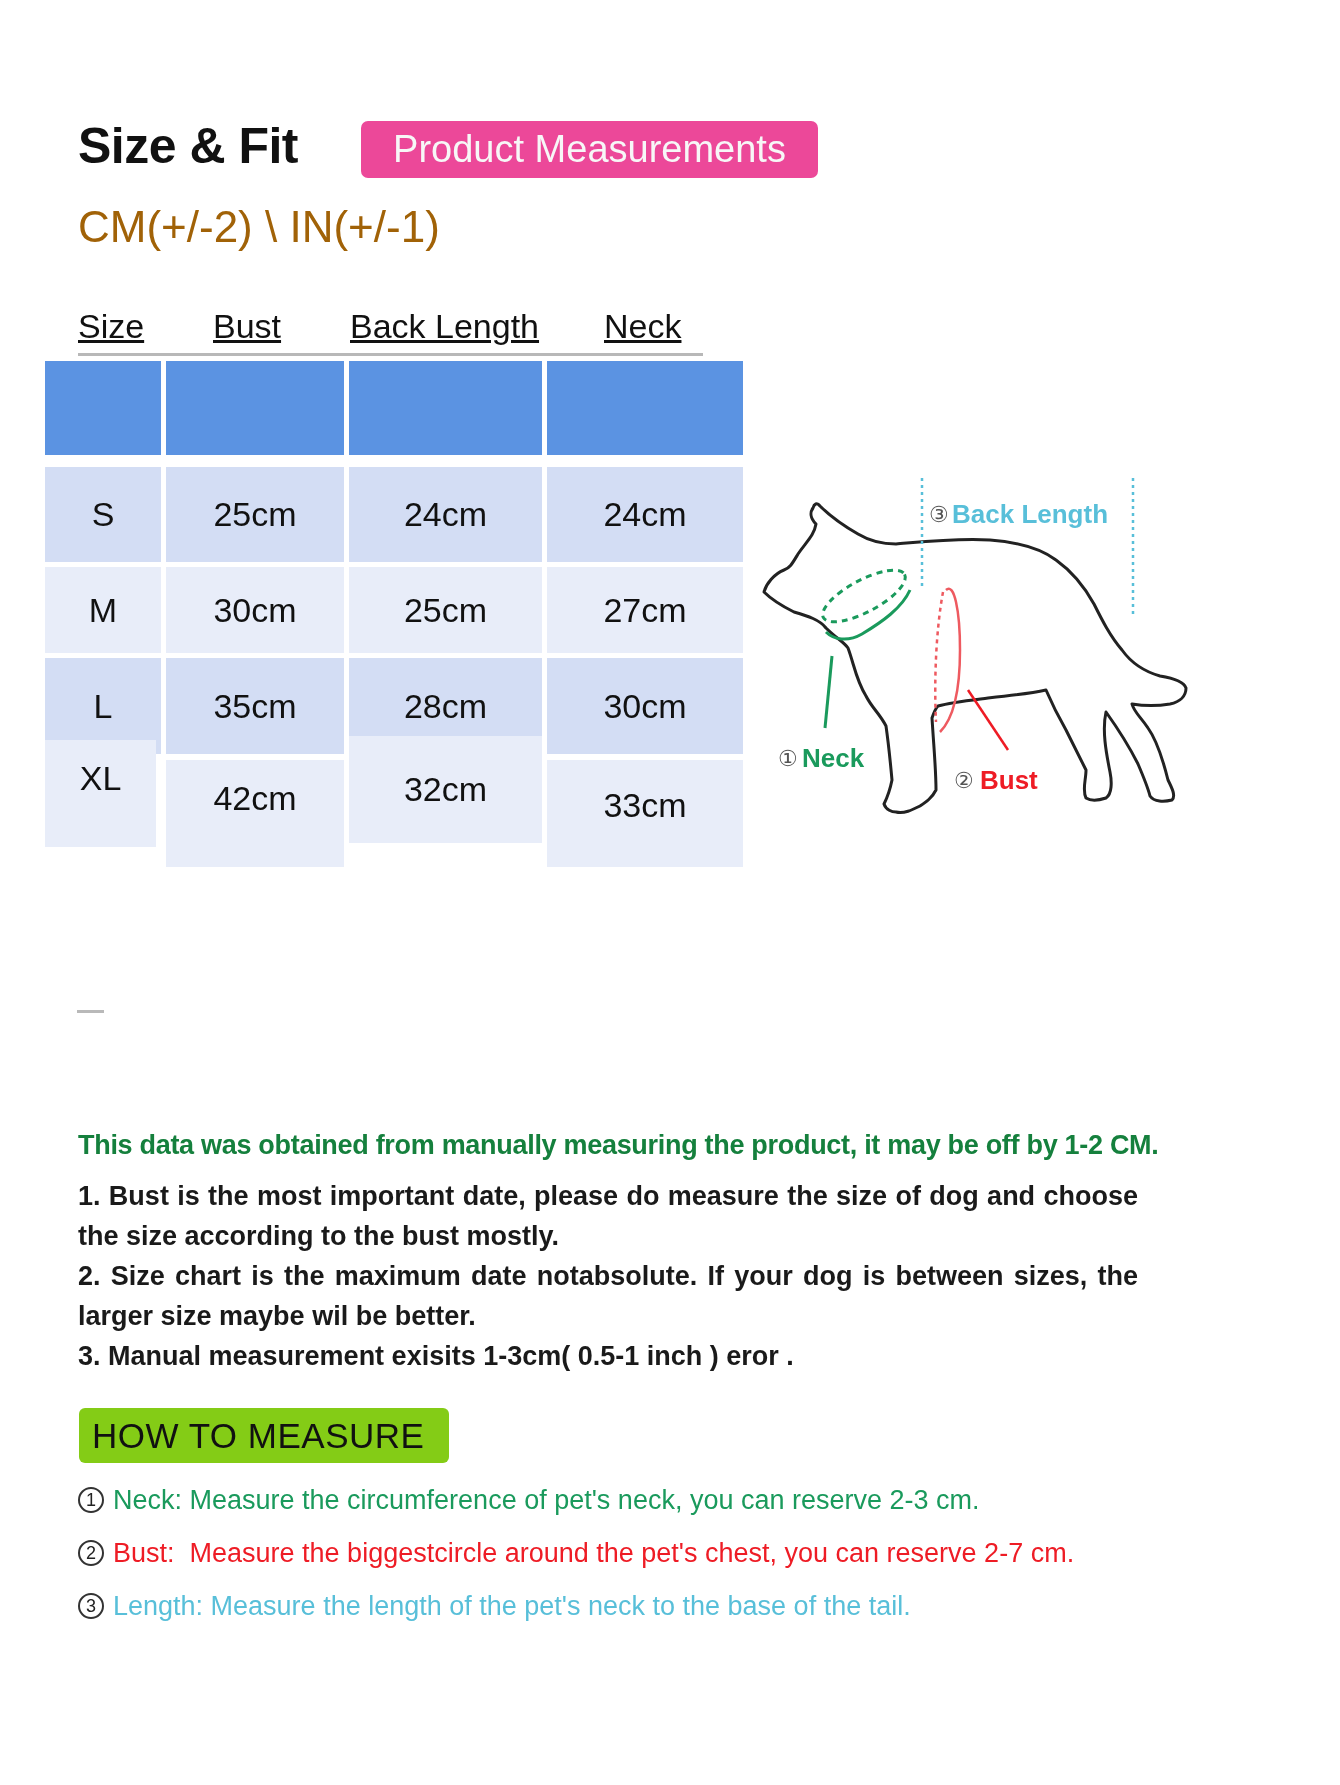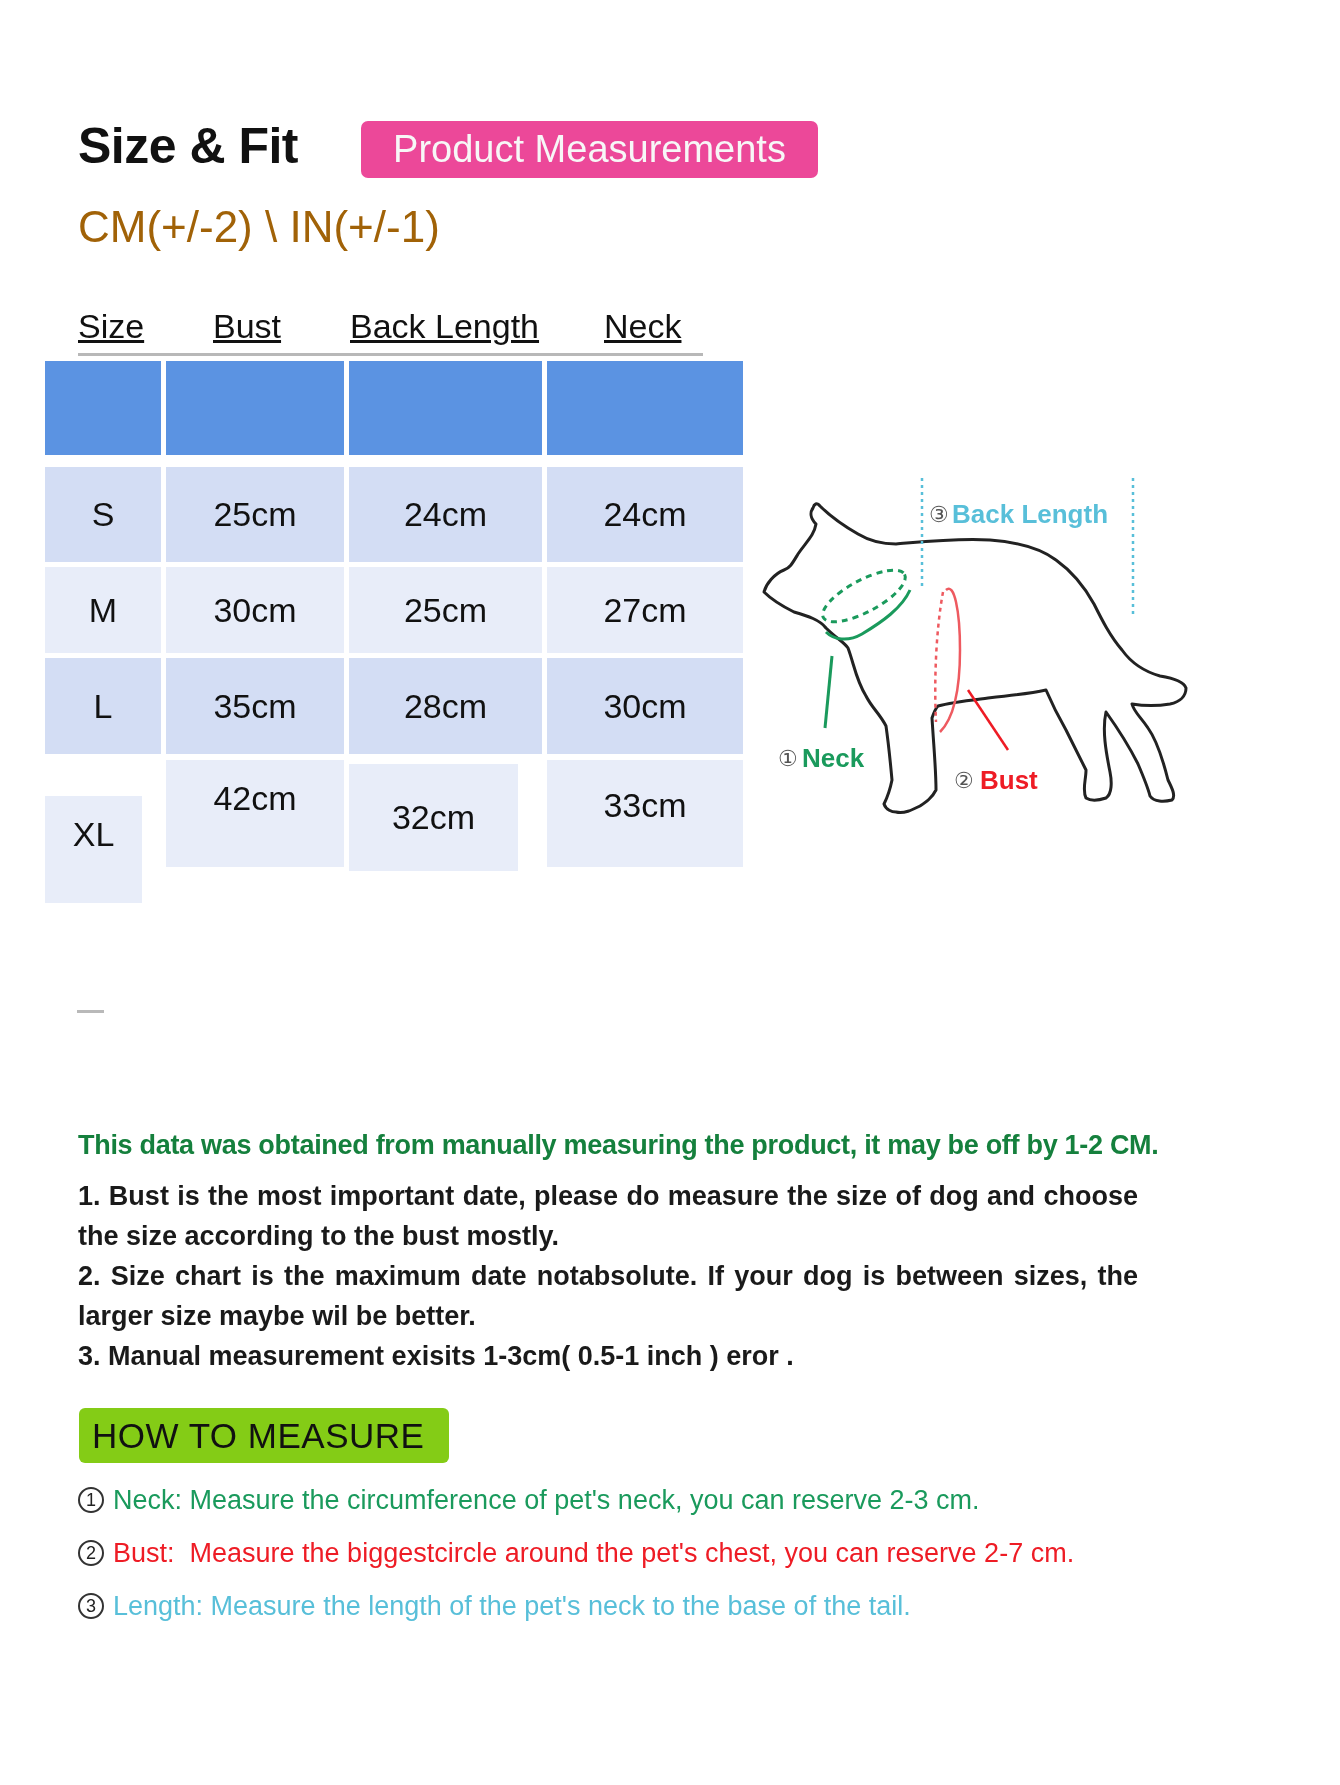--- a/index.html
+++ b/index.html
@@ -65,23 +65,23 @@
   </div>
 
   <div>
     <div class="cell rowA" style="left:45px;top:658px;width:116px;height:96px">L</div>
     <div class="cell rowA" style="left:166px;top:658px;width:178px;height:96px">35cm</div>
     <div class="cell rowA" style="left:349px;top:658px;width:193px;height:96px">28cm</div>
     <div class="cell rowA" style="left:547px;top:658px;width:196px;height:96px">30cm</div>
   </div>
 
   <div>
-    <div class="cell rowB" style="left:45px;top:796px;width:97px;height:107px;padding-bottom:30px;box-sizing:border-box">XL</div>
+    <div class="cell rowB" style="left:45px;top:740px;width:111px;height:107px;padding-bottom:30px;box-sizing:border-box">XL</div>
     <div class="cell rowB" style="left:166px;top:760px;width:178px;height:107px;padding-bottom:30px;box-sizing:border-box">42cm</div>
-    <div class="cell rowB" style="left:349px;top:764px;width:169px;height:107px;box-sizing:border-box">32cm</div>
+    <div class="cell rowB" style="left:349px;top:736px;width:193px;height:107px;box-sizing:border-box">32cm</div>
     <div class="cell rowB" style="left:547px;top:760px;width:196px;height:107px;padding-bottom:16px;box-sizing:border-box">33cm</div>
   </div>
 </div>
 
 <svg class="abs" style="left:740px;top:450px" width="460" height="390" viewBox="0 0 460 390">
 
   <path fill="none" stroke="#222" stroke-width="3" stroke-linejoin="round" stroke-linecap="round" d="M73 58 C70 62 70 68 76 74 C74 86 66 92 58 104 C52 114 50 118 44 120 C34 124 26 134 24 142 C30 148 42 156 54 162
        C68 166 80 170 86 178 C96 188 104 192 108 198 C114 214 116 230 126 246 C132 258 140 264 146 276 C148 290 150 308 152 330
        C150 340 148 346 144 354 C146 360 152 362 156 362 C164 364 172 360 180 356 C186 352 192 348 196 340 C196 320 194 300 192 268
        C194 262 196 258 198 256 C212 252 232 250 248 248 C268 246 288 244 306 240 C312 254 318 266 326 280 C334 296 340 308 346 320

